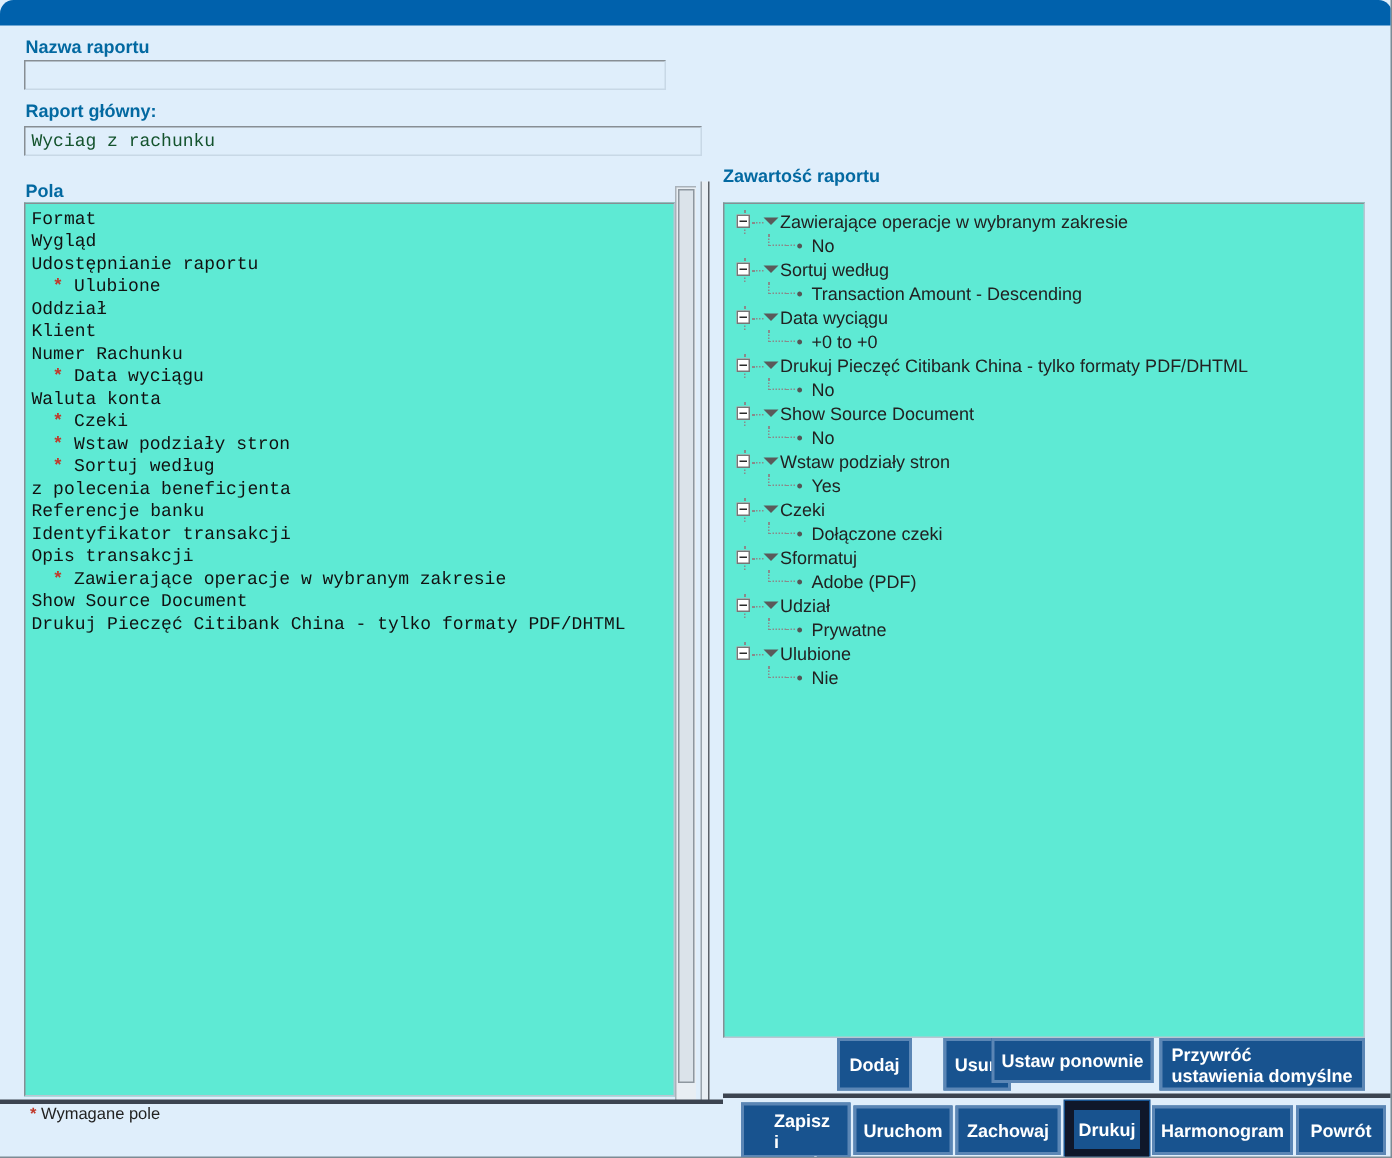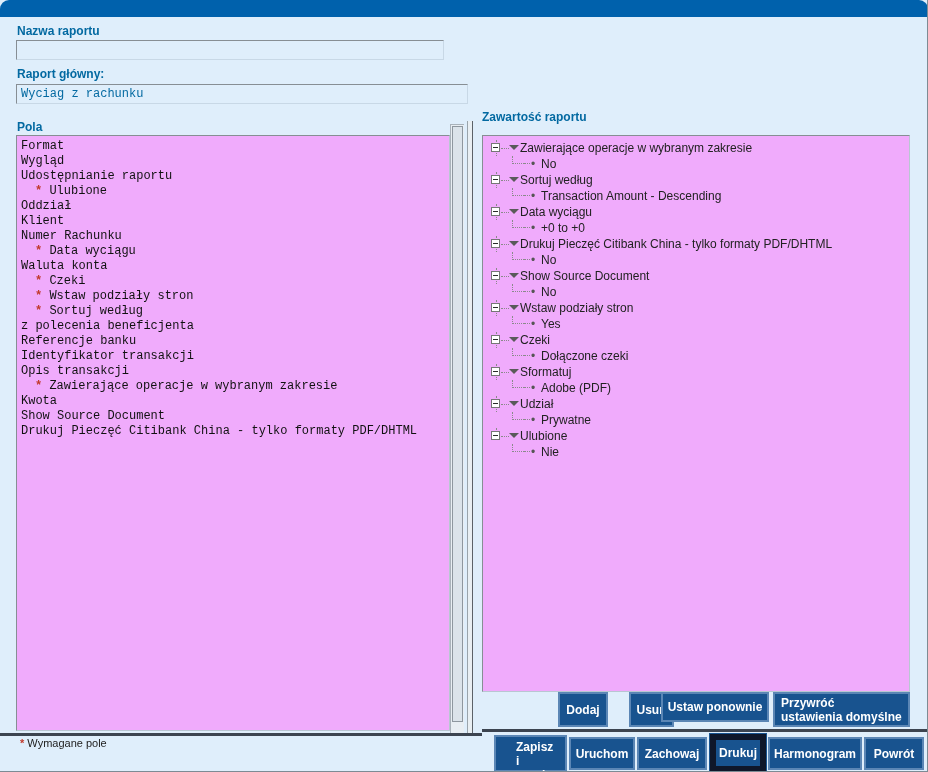--- a/index.html
+++ b/index.html
@@ -47,30 +47,30 @@
   .txtbox {
     position: absolute;
     background: #dfeefb;
     box-sizing: border-box;
     border-top: 1px solid #878e94;
     border-left: 1px solid #878e94;
     border-right: 1px solid #c8d8e6;
     border-bottom: 1px solid #c8d8e6;
     font-family: "Liberation Mono", monospace;
     font-size: 12px;
-    color: #0369a1;
+    color: #14532d;
     padding: 2px 4px;
     line-height: 15px;
     overflow: hidden;
   }
 
   
   .framebox {
     position: absolute;
-    background: #f0abfc;
+    background: #5eead4;
     box-sizing: border-box;
     border-top: 1px solid #878e94;
     border-left: 1px solid #878e94;
     border-right: 1px solid #b9c6d2;
     border-bottom: 1px solid #b9c6d2;
     overflow: hidden;
   }
 
   
   #fields-list {
@@ -279,21 +279,20 @@
         <div class="fld indent"><span class="req">* </span><span>Data wyciągu</span></div>
         <div class="fld"><span>Waluta konta</span></div>
         <div class="fld indent"><span class="req">* </span><span>Czeki</span></div>
         <div class="fld indent"><span class="req">* </span><span>Wstaw podziały stron</span></div>
         <div class="fld indent"><span class="req">* </span><span>Sortuj według</span></div>
         <div class="fld"><span>z polecenia beneficjenta</span></div>
         <div class="fld"><span>Referencje banku</span></div>
         <div class="fld"><span>Identyfikator transakcji</span></div>
         <div class="fld"><span>Opis transakcji</span></div>
         <div class="fld indent"><span class="req">* </span><span>Zawierające operacje w wybranym zakresie</span></div>
-        <div class="fld"><span>Kwota</span></div>
         <div class="fld"><span>Show Source Document</span></div>
         <div class="fld"><span>Drukuj Pieczęć Citibank China - tylko formaty PDF/DHTML</span></div>
       </div>
   </div>
 
   <div class="vscroll" style="left:450px; top:124px; height:612px;">
     <div class="thumb" style="top:1px; height:596px;"></div>
   </div>
 
   <div id="splitter">

